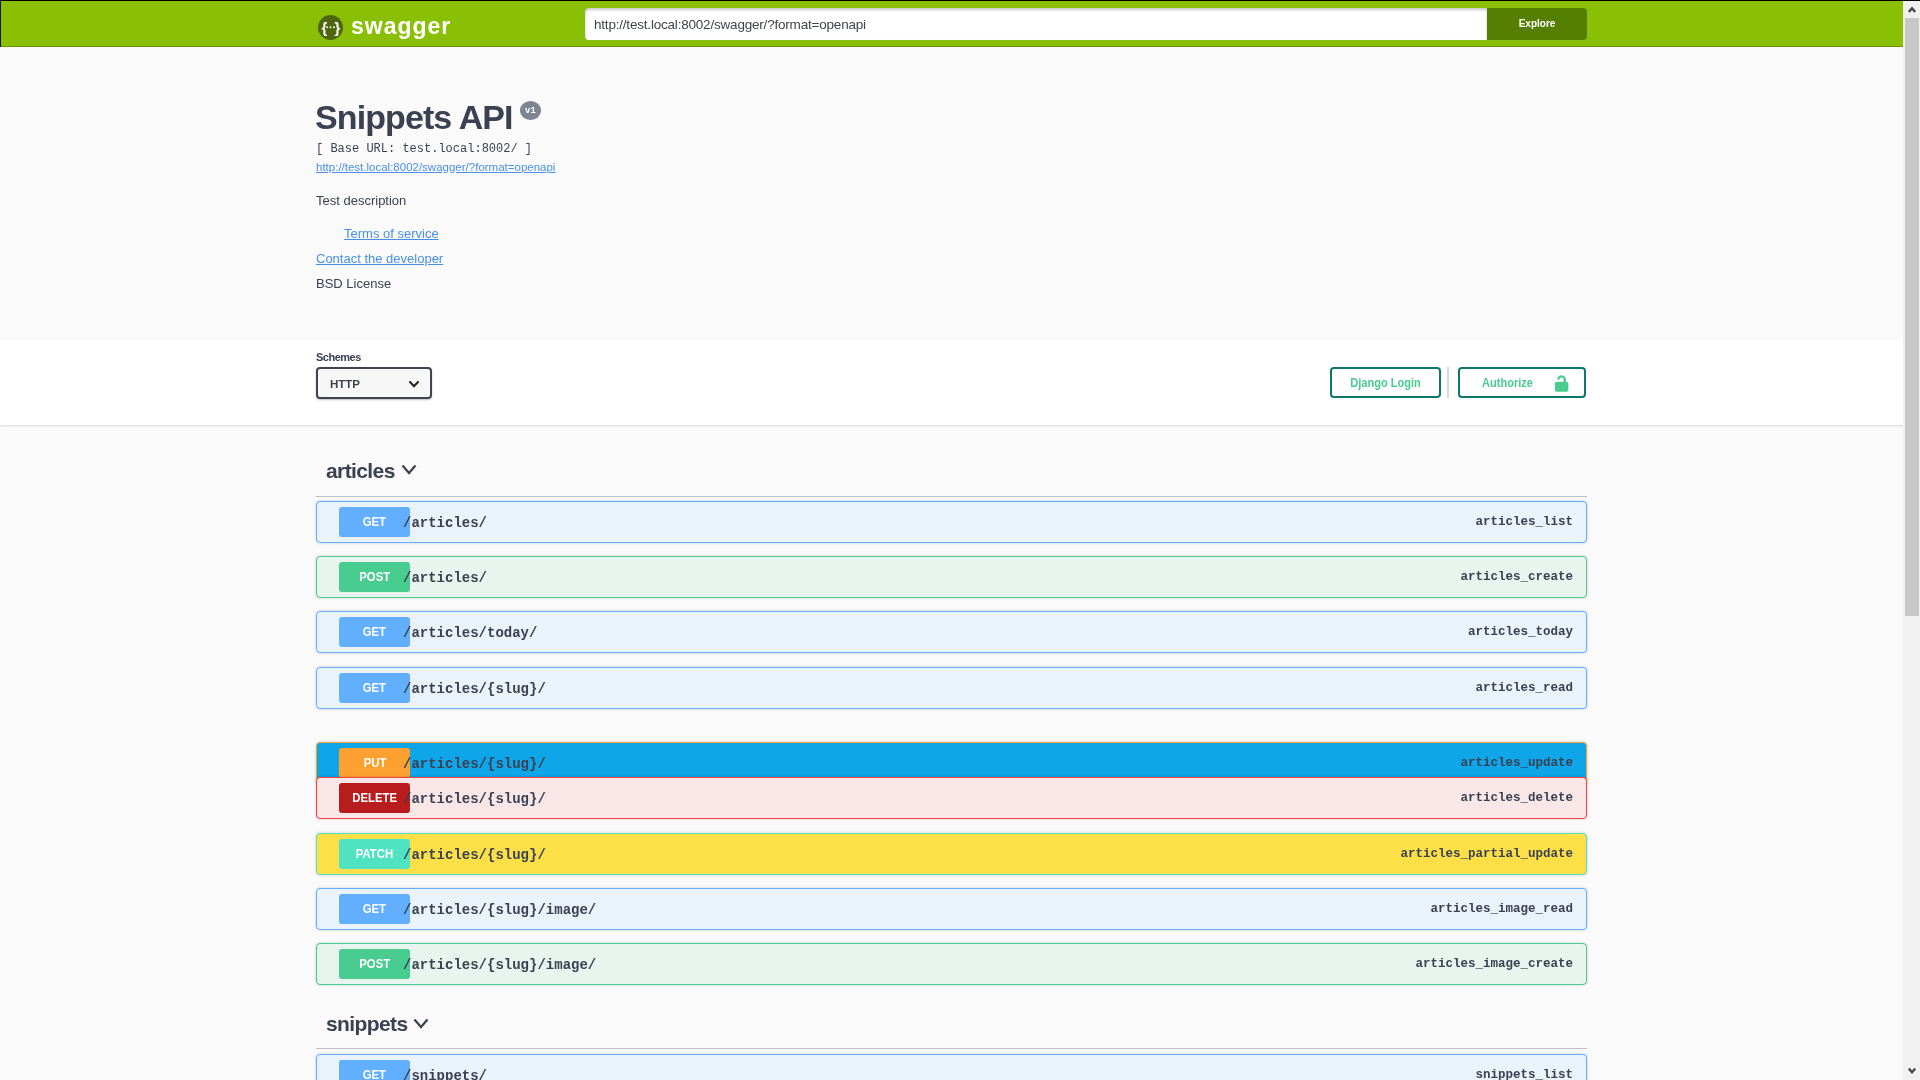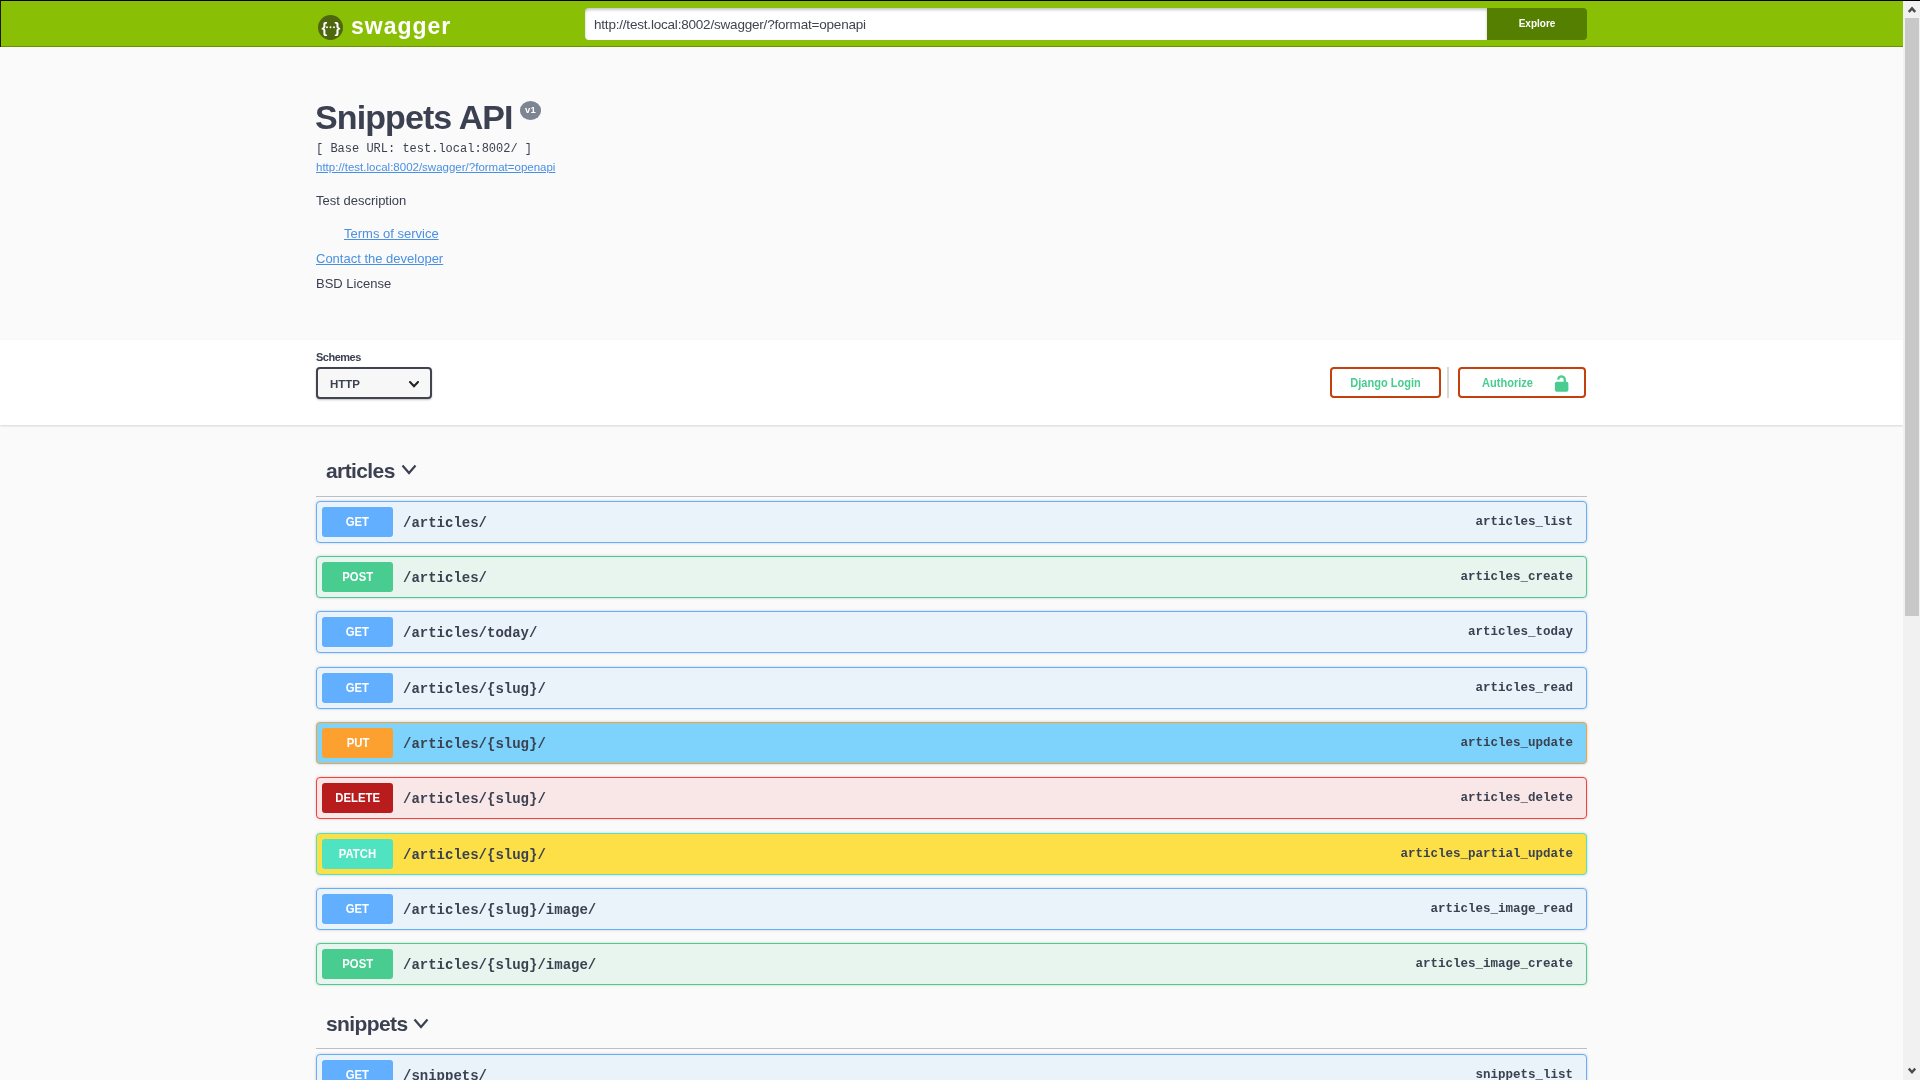--- a/index.html
+++ b/index.html
@@ -23,37 +23,37 @@
   #tos { position:absolute; left:316px; top:225.5px; font-size:13px; color:#4990e2; text-decoration:underline;margin-left:28px; }
   #contact { position:absolute; left:316px; top:250.5px; font-size:13px; color:#4990e2; text-decoration:underline; }
   #license { position:absolute; left:316px; top:275.5px; font-size:13px; color:#3b4151; }
 
   
   #schemes { position:absolute; left:0; top:340px; width:1903px; height:85px; background:#fff; box-shadow:0 1px 2px 0 rgba(0,0,0,0.15); }
   #schlabel { position:absolute; left:316px; top:351px; font-size:11px; font-weight:bold; color:#3b4151; letter-spacing:-0.5px; }
   #schselect { position:absolute; left:316px; top:367px; width:116px; height:32px; background:#f7f7f7; border:2px solid #41444e; border-radius:4px; box-shadow:0 1px 2px 0 rgba(0,0,0,0.25); }
   #schtext { position:absolute; left:330px; top:377.5px; font-size:11.5px; font-weight:bold; color:#3b4151; }
   #auth-divider { position:absolute; left:1447px; top:367px; width:2px; height:31px; background:#d8d8d8; }
-  .greenbtn { position:absolute; top:367px; height:31px; border:2px solid #c2410c; border-radius:4px; color:#49cc90; font-weight:bold; font-size:13px; background:#fff; }
+  .greenbtn { position:absolute; top:367px; height:31px; border:2px solid #0f766e; border-radius:4px; color:#49cc90; font-weight:bold; font-size:13px; background:#fff; }
   #djlogin { left:1330px; width:111px; text-align:center; line-height:27px; }
   #djlogin span, #authtext { display:inline-block; transform:scaleX(0.85); }
   #authbtn { left:1458px; width:128px; }
   #authtext { position:absolute; left:22px; top:6px; transform-origin:left; }
 
   
   .tagheader { position:absolute; left:326px; font-size:21px; font-weight:bold; color:#3b4151; letter-spacing:-0.6px; }
   .tagline { position:absolute; left:316px; width:1271px; height:1px; background:#bcbfc4; }
   .op { position:absolute; left:316px; width:1271px; height:42px; border-radius:4px; border:1px solid; box-shadow:0 0 3px rgba(0,0,0,0.19); }
-  .op .badge { position:absolute; left:5px; top:5px; width:71px; height:30px; border-radius:3px; color:#fff; font-weight:bold; font-size:13px; text-align:center; line-height:30px; font-family:"Liberation Sans", sans-serif; }
+  .op .badge { position:absolute; left:22px; top:5px; width:71px; height:30px; border-radius:3px; color:#fff; font-weight:bold; font-size:13px; text-align:center; line-height:30px; font-family:"Liberation Sans", sans-serif; }
   .op .badge span { display:inline-block; transform:scaleX(0.87); }
   .op .path { position:absolute; left:86px; top:13px; font-family:"Liberation Mono", monospace; font-size:14px; font-weight:bold; color:#3b4151; }
   .op .opid { position:absolute; right:13px; top:13px; font-family:"Liberation Mono", monospace; font-size:12.5px; font-weight:bold; color:#3b4151; }
   .op.get  { background:#eaf2fa; border-color:#61affe; } .op.get .badge { background:#61affe; }
   .op.post { background:#e8f5ef; border-color:#49cc90; } .op.post .badge { background:#49cc90; }
-  .op.put  { background:#7dd3fc; border-color:#fca130; } .op.put .badge { background:#fca130; }
+  .op.put  { background:#0ea5e9; border-color:#fca130;margin-top:20px; } .op.put .badge { background:#fca130; }
   .op.del  { background:#f9e7e7; border-color:#f93e3e; } .op.del .badge { background:#b91c1c; }
   .op.patch{ background:#fde047; border-color:#50e3c2; } .op.patch .badge { background:#50e3c2; }
 
   
   #sb-track { position:absolute; left:1903px; top:0; width:17px; height:1080px; background:#f1f1f1; }
   #sb-thumb { position:absolute; left:1904.5px; top:17.8px; width:14px; height:598px; background:#c8c8c8; }
   #topline { position:absolute; left:0; top:0; width:1920px; height:1px; background:#000; }
   #leftline { position:absolute; left:0; top:0; width:1px; height:47px; background:#1a1a00; }
 </style>
 </head>

